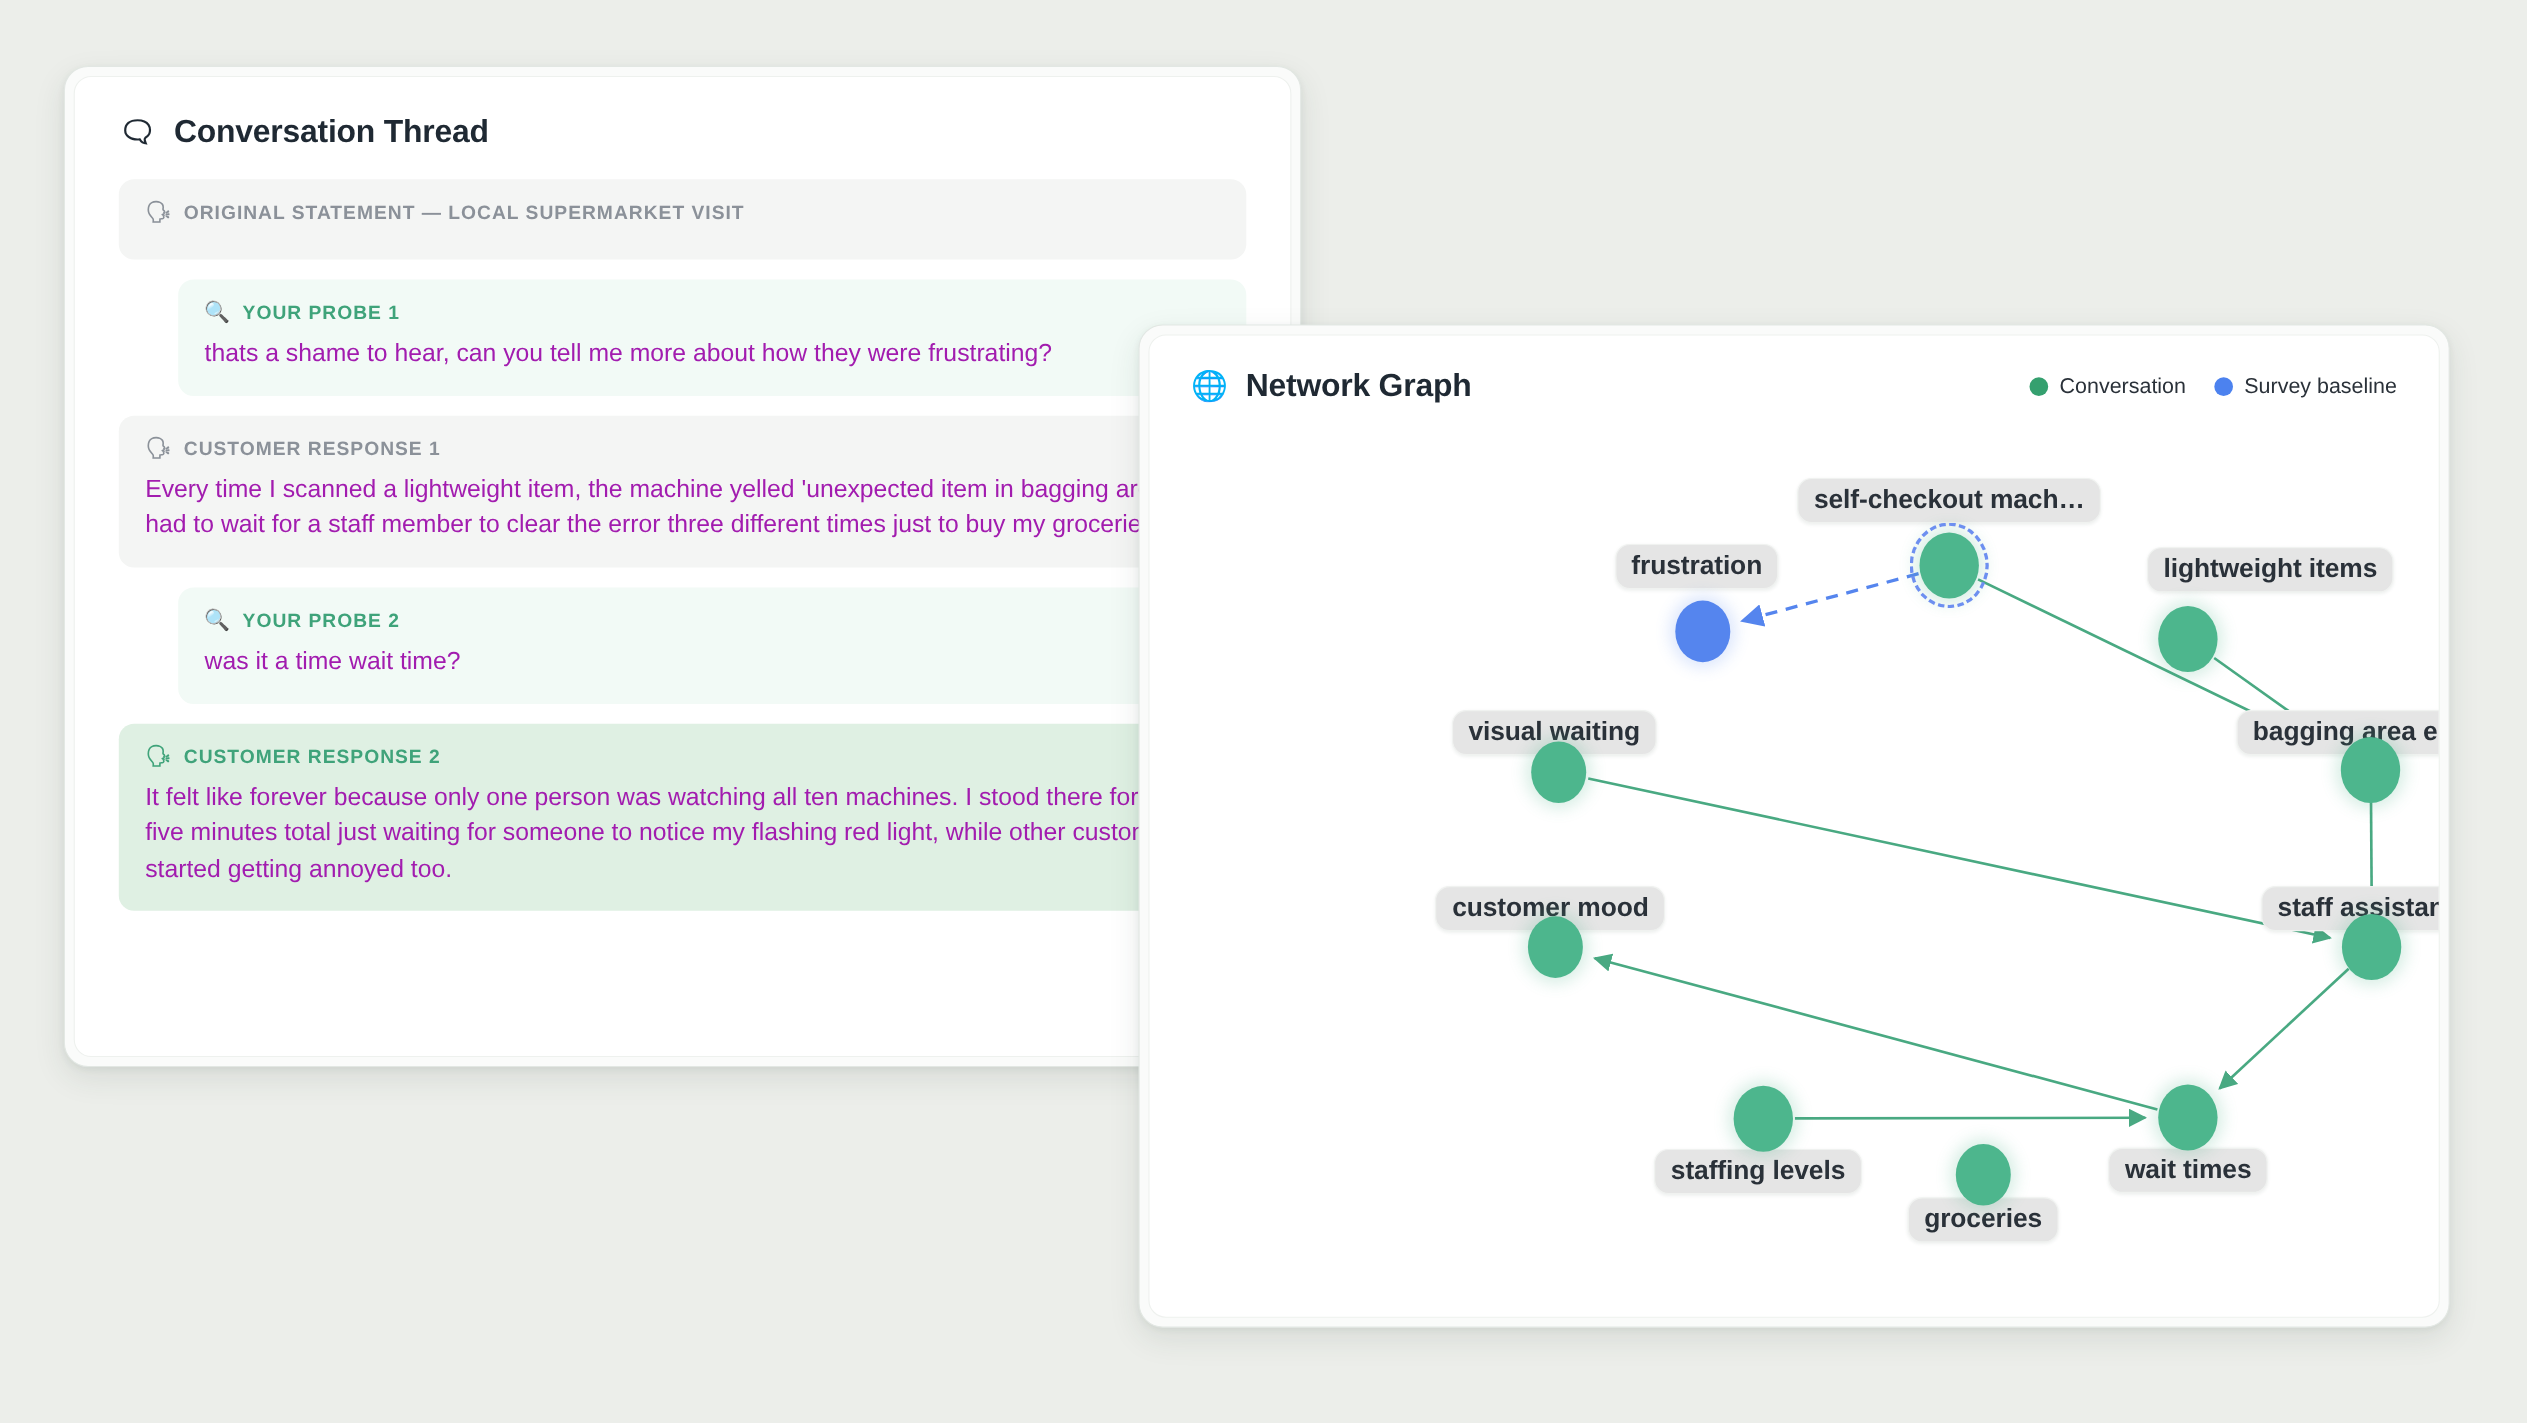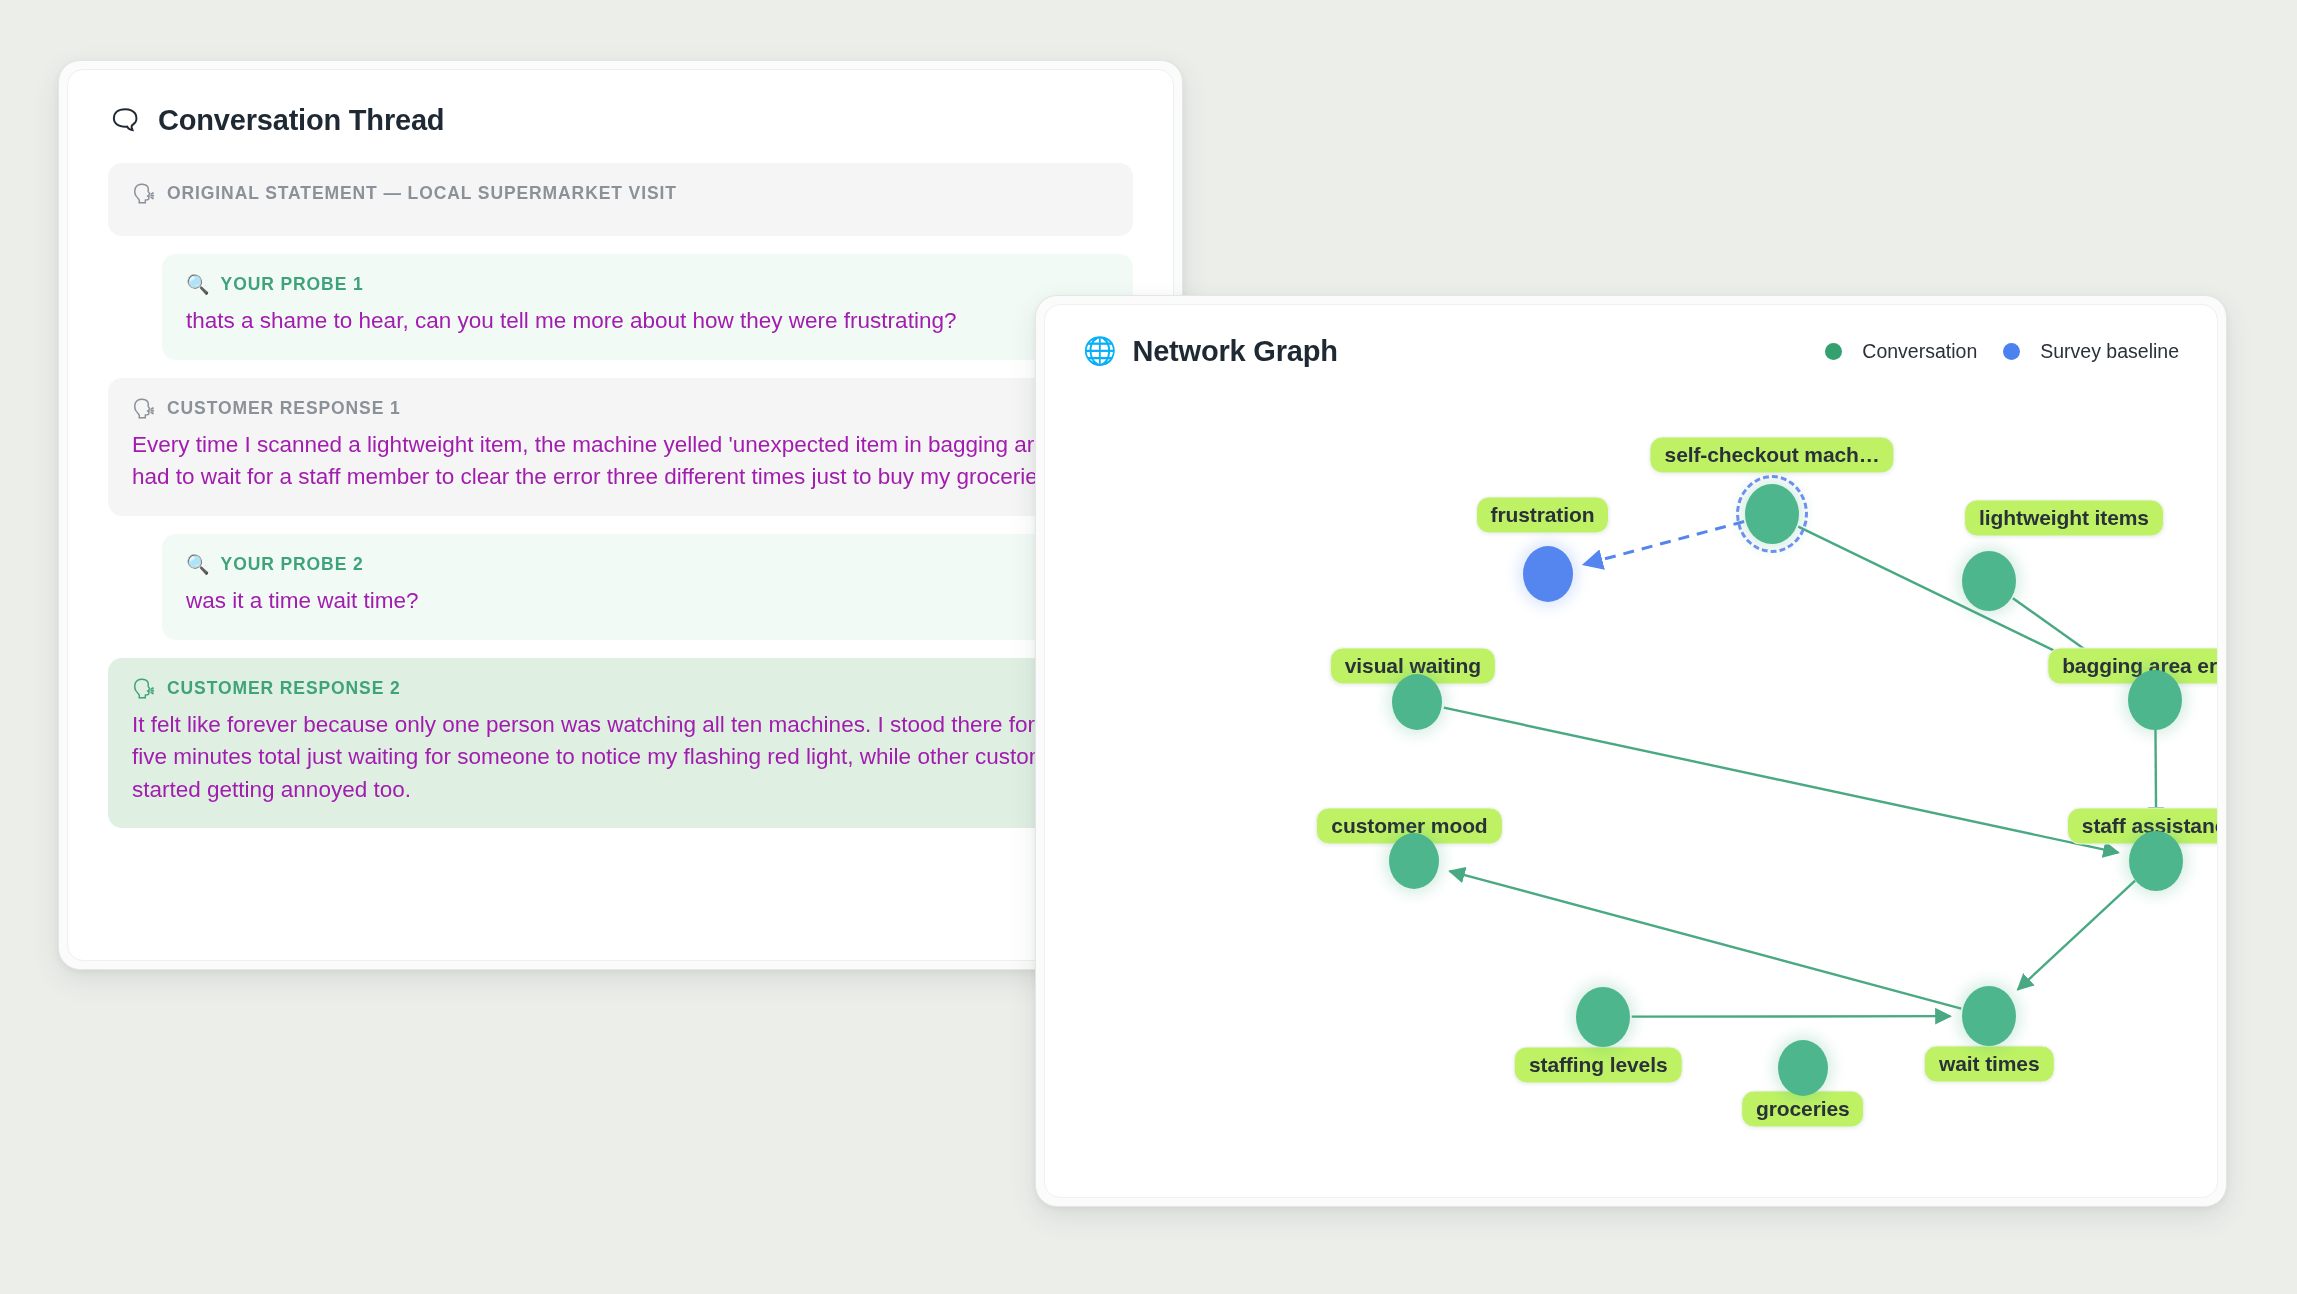--- a/index.html
+++ b/index.html
@@ -118,21 +118,21 @@
   #graph-header .panel-title { margin-bottom: 0; }
 
   #legend {
     display: flex;
     align-items: center;
     gap: 26px;
   }
   .legend-item {
     display: flex;
     align-items: center;
-    gap: 20px;
+    gap: 10px;
     font-size: 19.5px;
     color: #2a3139;
   }
   .legend-dot {
     width: 17px; height: 17px;
     border-radius: 50%;
     display: inline-block;
   }
 
   #graph-canvas {
@@ -156,25 +156,25 @@
   }
   .gnode.blue { box-shadow: 0 0 14px 5px rgba(85,133,238,0.20); }
   .gnode.selected {
     outline: 3px dashed #6d8ff0;
     outline-offset: 6px;
   }
 
   .glabel {
     position: absolute;
     transform: translate(-50%, -50%);
-    background: #bef264;
+    background: #e5e5e5;
     border: 1px solid #f0f2f0;
     border-radius: 13px;
     padding: 5px 14px 6px 14px;
-    font-size: 21px;
+    font-size: 24px;
     font-weight: 700;
     color: #2a3139;
     white-space: nowrap;
     box-shadow: 0 1px 3px rgba(30,50,40,0.07);
     letter-spacing: -0.1px;
   }
 </style>
 </head>
 <body>
 

